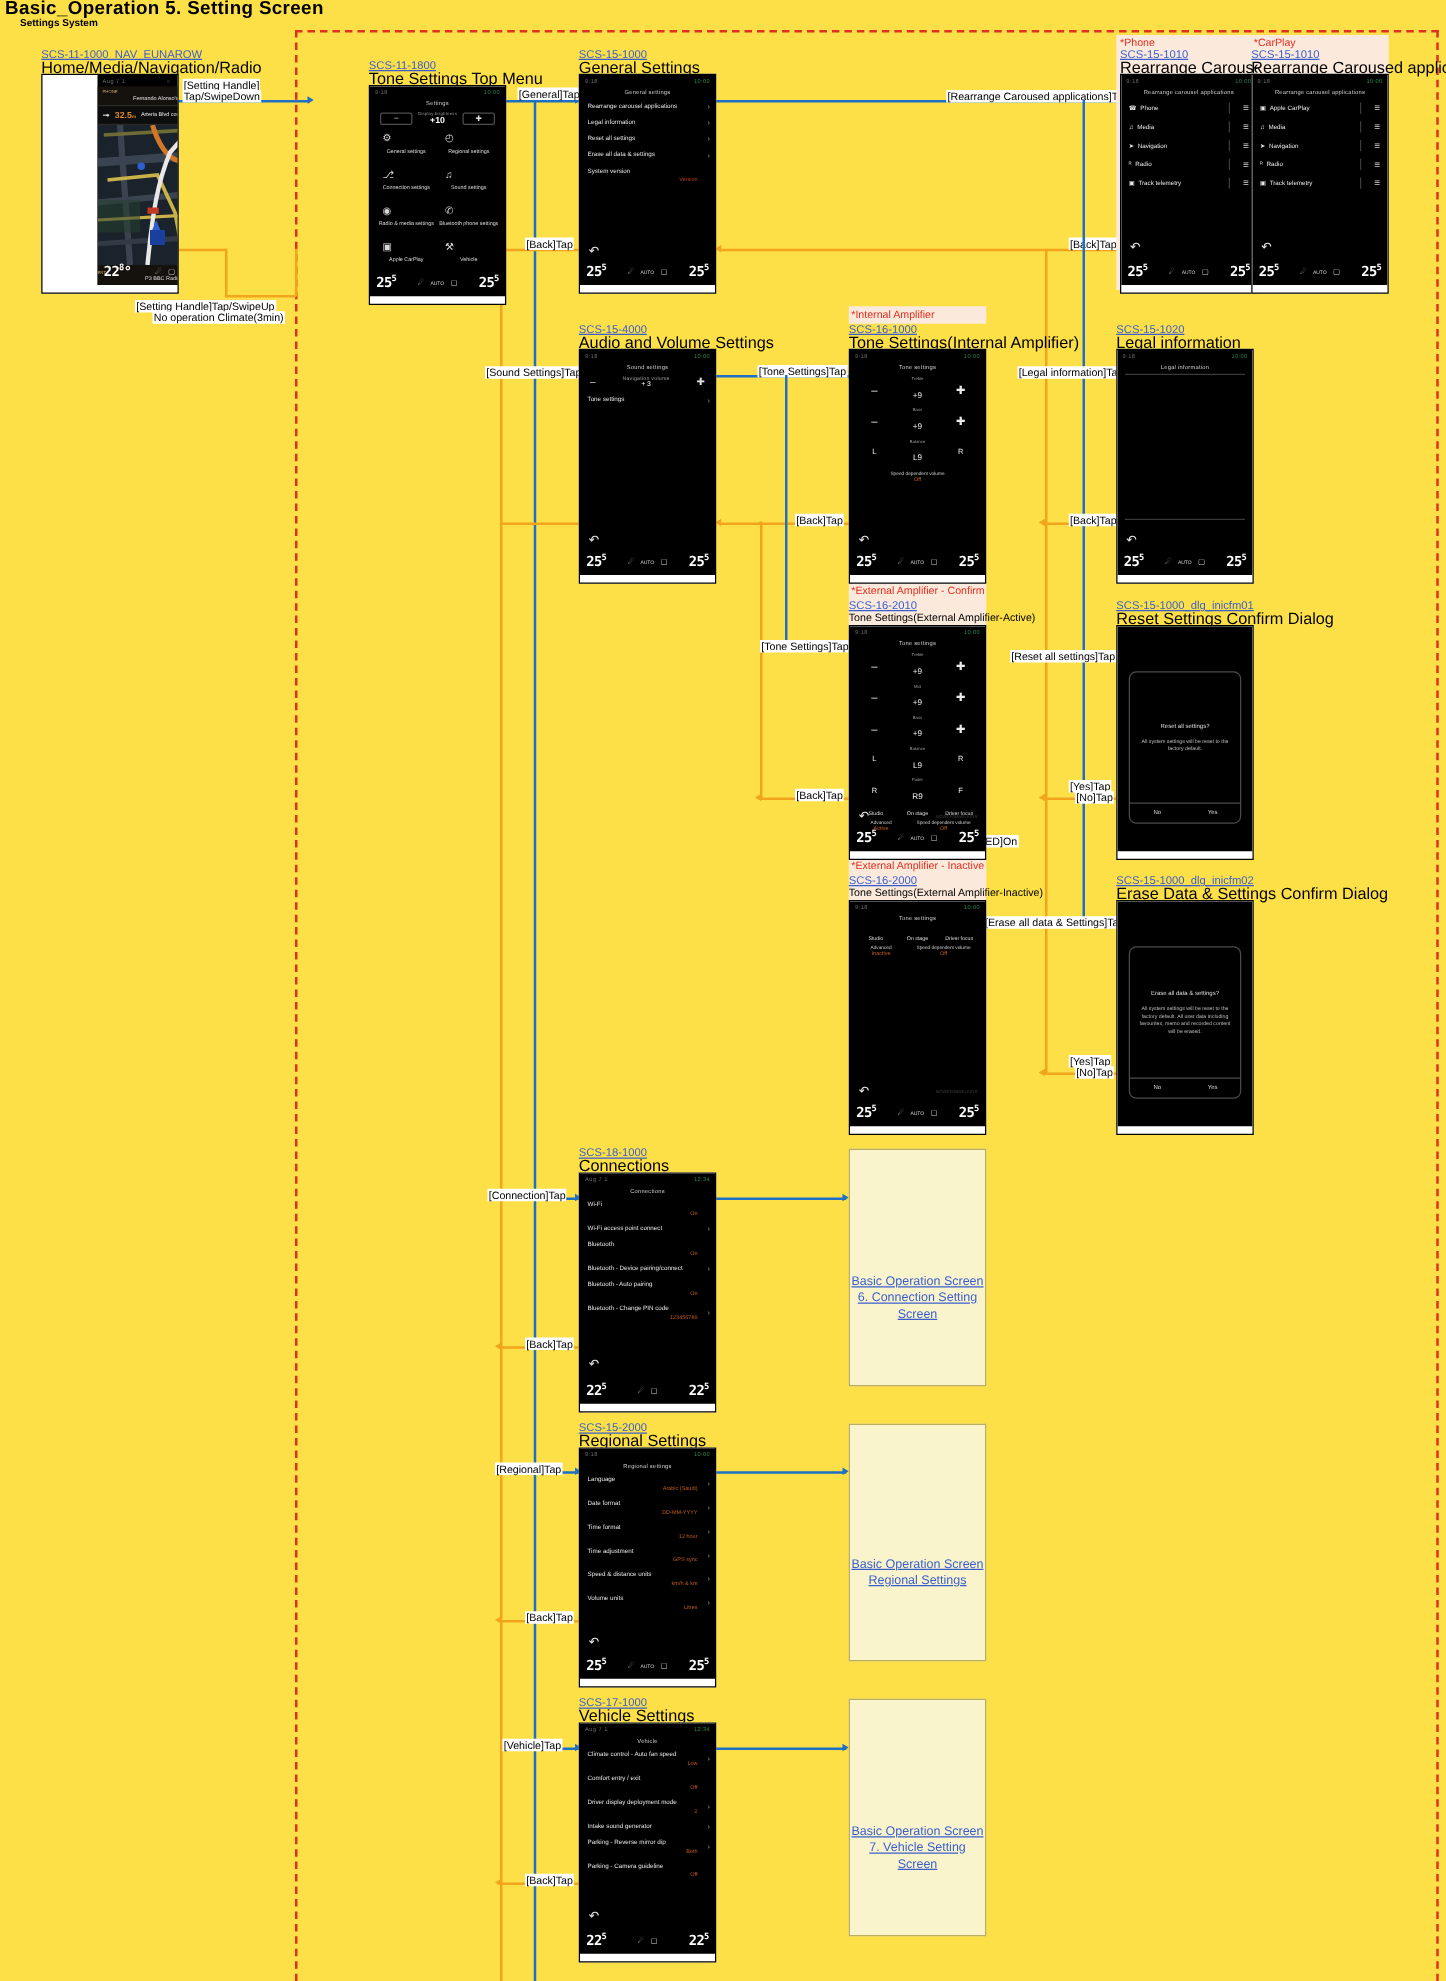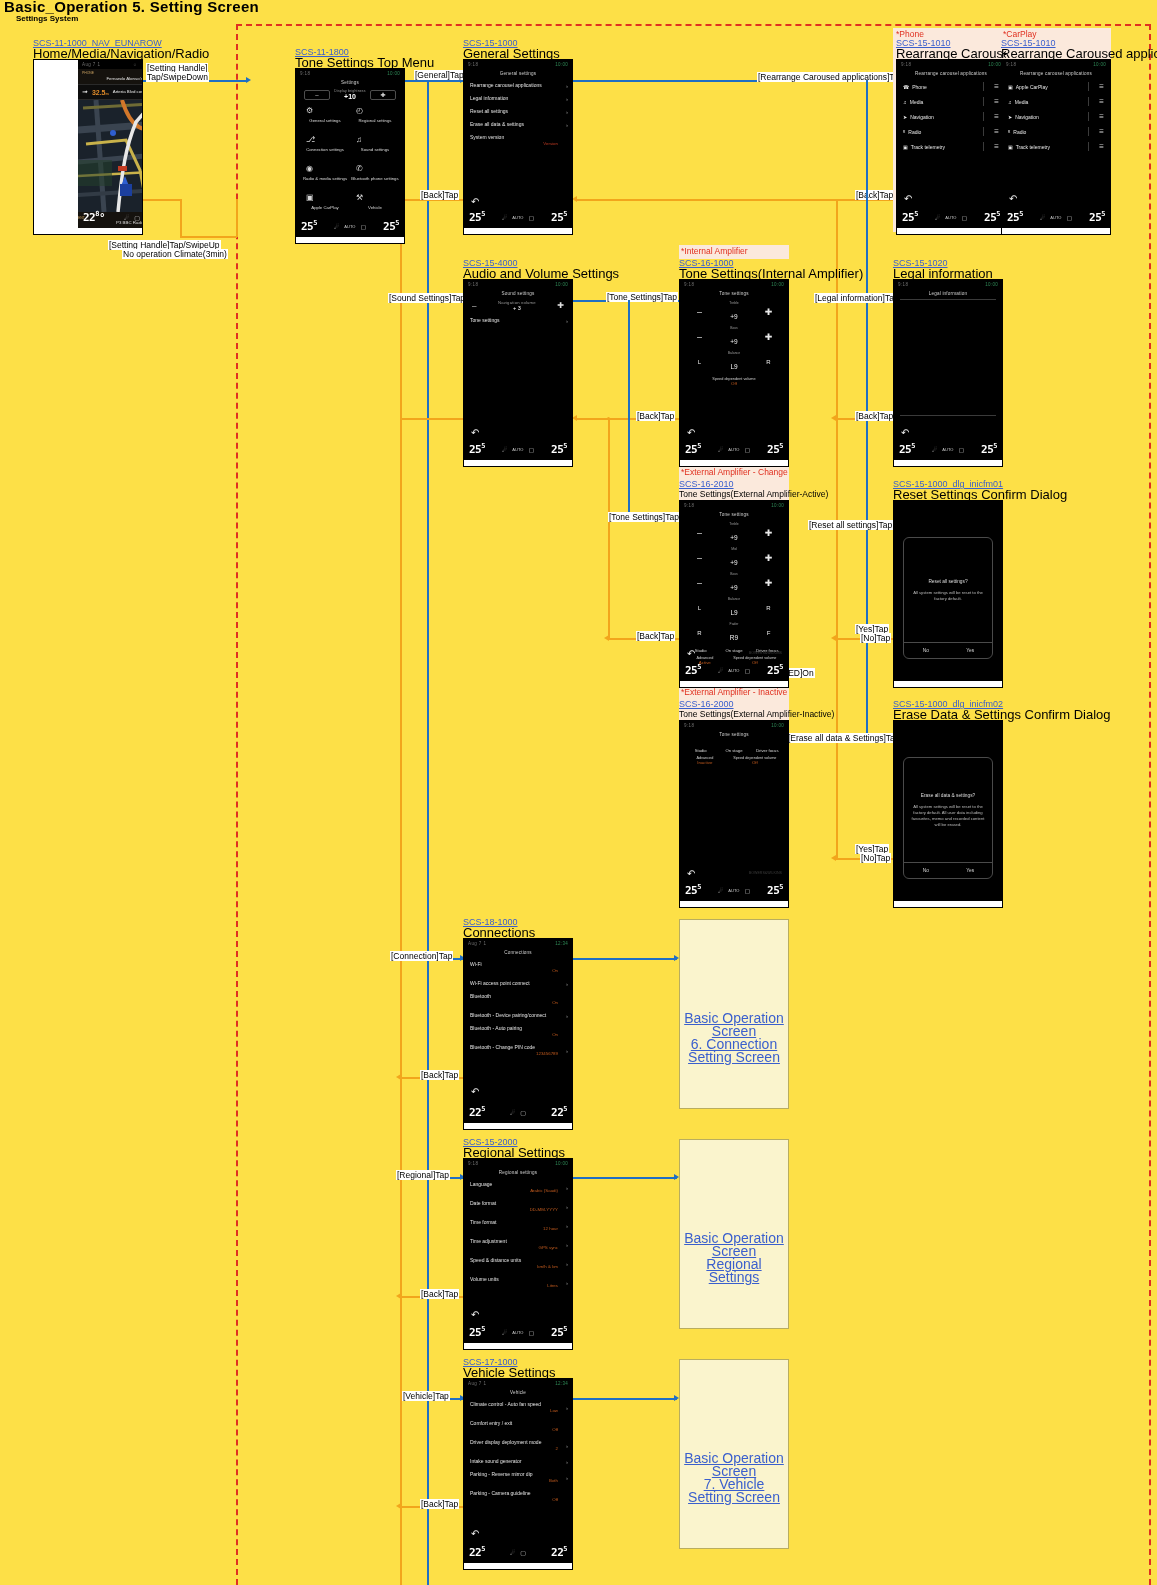--- a/index.html
+++ b/index.html
@@ -179,21 +179,21 @@
 
   
   .link-box {
     position: absolute;
     background: #faf4cd;
     border: 1px solid #b9ad5e;
     display: flex; align-items: center;
     justify-content: center;
   }
   .link-box a {
-    color: #3a5fcd; font-size: 14px;
+    color: #3a5fcd; font-size: 10px;
     text-decoration: underline;
     text-align: center; line-height: 13px;
     display: block;
     margin-top: 48px;
   }
 
   
   .dlg {
     position: absolute; left: 8%; right: 8%;
     top: 20%; bottom: 12%;
@@ -444,21 +444,21 @@
   <div class="arrow right-blue" style="left:674px; top:1395px;"></div>
 
   <div class="variant-band" style="left:893px; top:28px; width:218px; height:204px;"></div>
   <div class="variant-band" style="left:679px; top:245px; width:110px; height:14px;"></div>
   <div class="variant-band" style="left:679px; top:466px; width:110px; height:200px;"></div>
   <div class="variant-band" style="left:679px; top:686px; width:110px; height:205px;"></div>
 
   <div class="note-red" style="left:896px; top:29px;">*Phone</div>
   <div class="note-red" style="left:1003px; top:29px;">*CarPlay</div>
   <div class="note-red" style="left:681px; top:246px;">*Internal Amplifier</div>
-  <div class="note-red" style="left:681px; top:467px;">*External Amplifier - Change</div>
+  <div class="note-red" style="left:681px; top:467px;">*External Amplifier - Confirm</div>
   <div class="note-red" style="left:681px; top:687px;">*External Amplifier - Inactive</div>
 
   <div class="screen-card" style="left:33px; top:38px; width:110px;">
     <div class="scr-id">SCS-11-1000_NAV_EUNAROW</div>
     <div class="scr-name">Home/Media/Navigation/Radio</div>
     <div class="scr-frame" style="height:176px;">
       <div class="scr-inner" style="height:168px;margin-left:44px;">
         <div class="statusbar">
           <span class="sb-left">Aug 7 1</span>
           <span>○</span>

